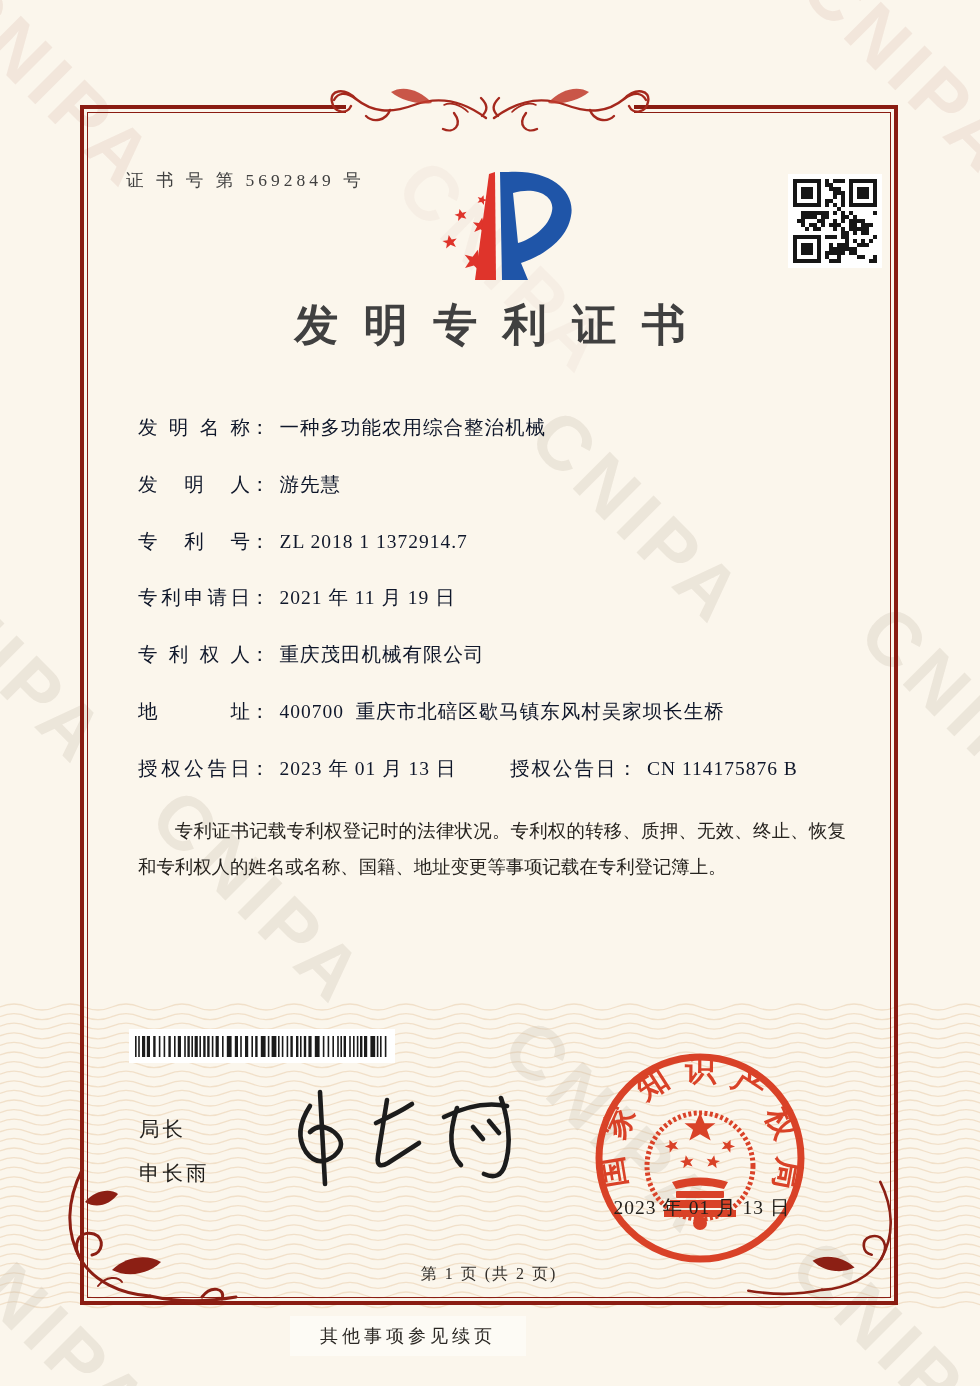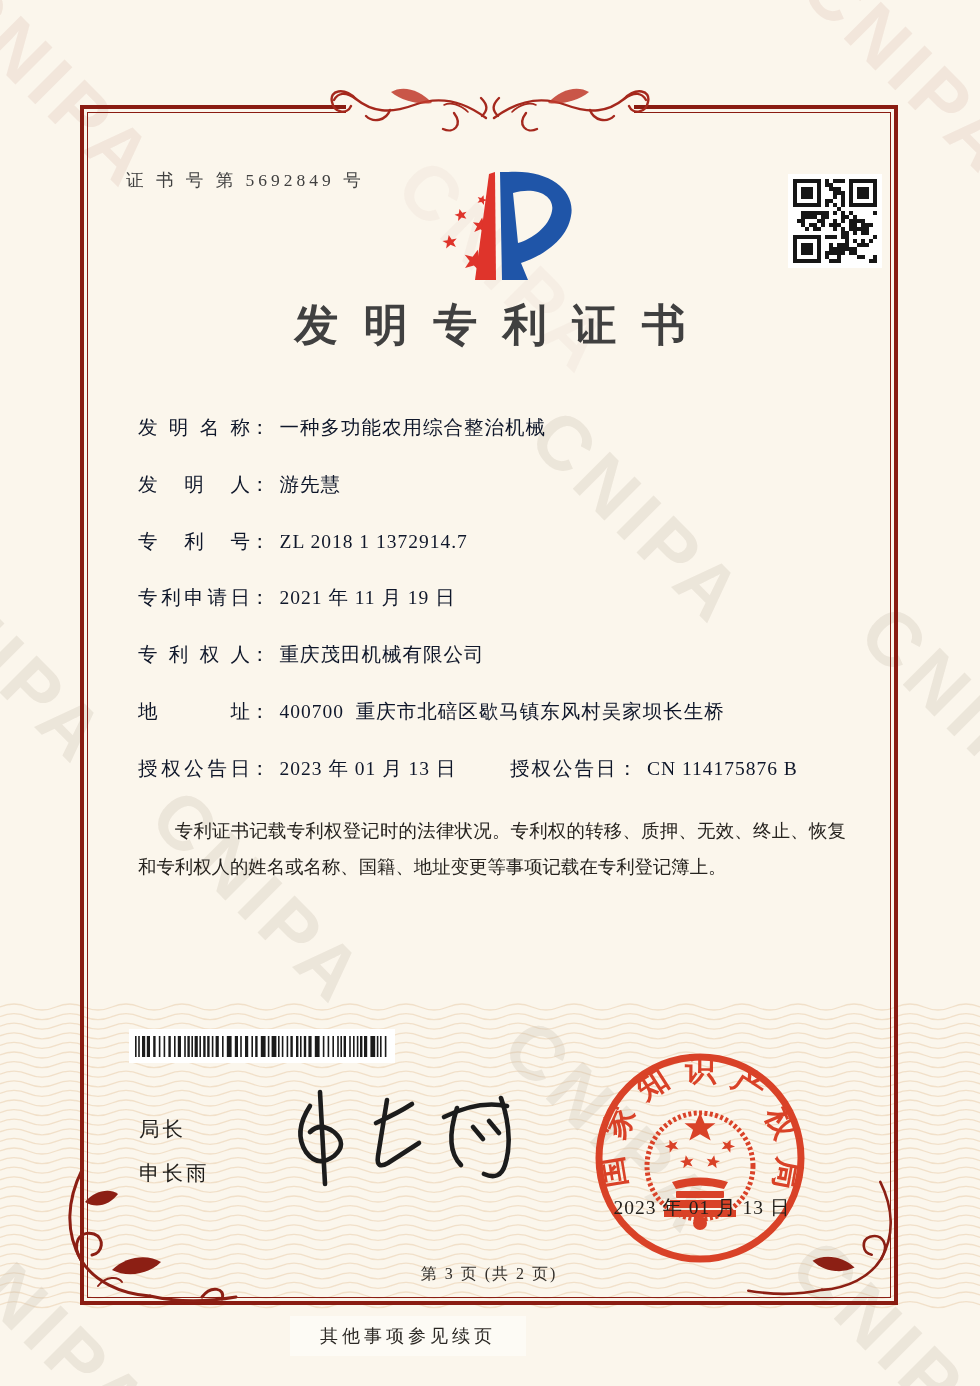--- a/index.html
+++ b/index.html
@@ -436,16 +436,16 @@
     <use href="#star" transform="translate(140,100) scale(0.68) rotate(22)"></use>
     <path d="M84 136 q28 -9 56 0 l-4 7 q-24 -7 -48 0 Z"></path>
     <rect x="88" y="145" width="48" height="7" rx="1"></rect>
     <rect x="82" y="154" width="60" height="8"></rect>
     <rect x="76" y="164" width="72" height="7"></rect>
     <circle cx="112" cy="177" r="7"></circle>
   </g>
 </svg>
 <div class="seal-date">2023 年 01 月 13 日</div>
 
-<div class="page-no">第 3 页 (共 2 页)</div>
+<div class="page-no">第 1 页 (共 2 页)</div>
 <div class="cont-note">
   <span>其他事项参见续页</span>
 </div>
 
 </body></html>

